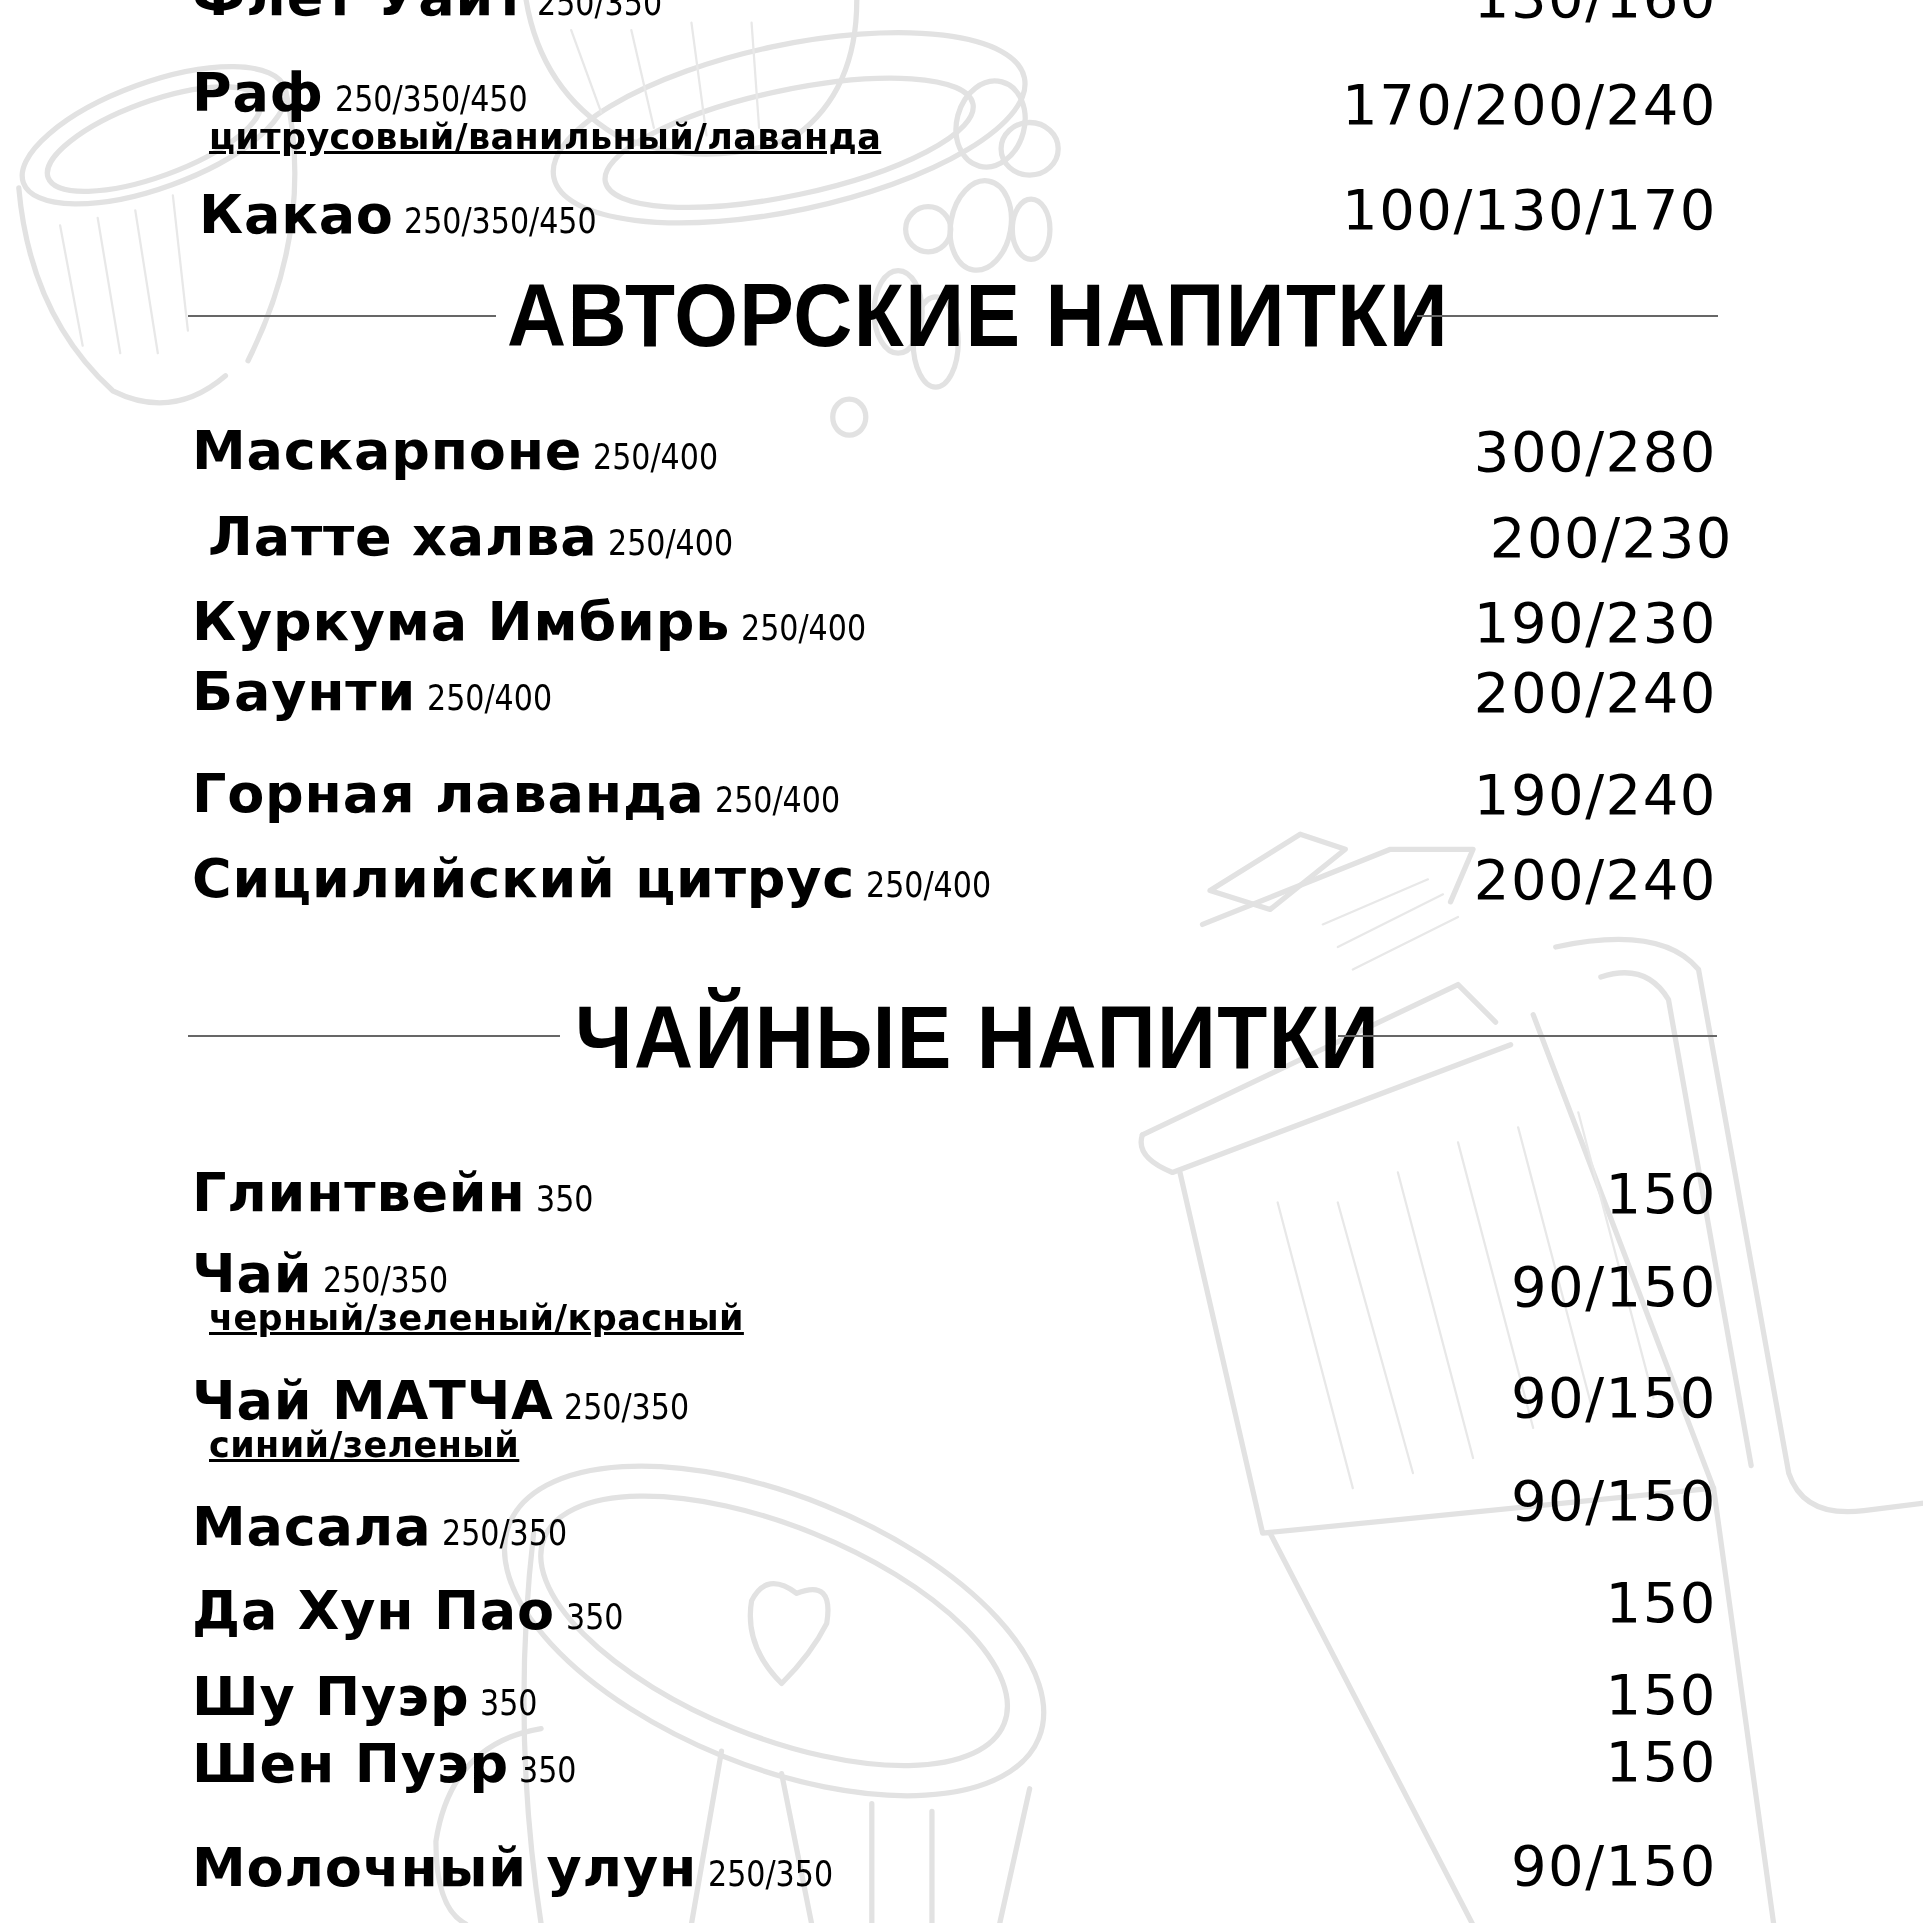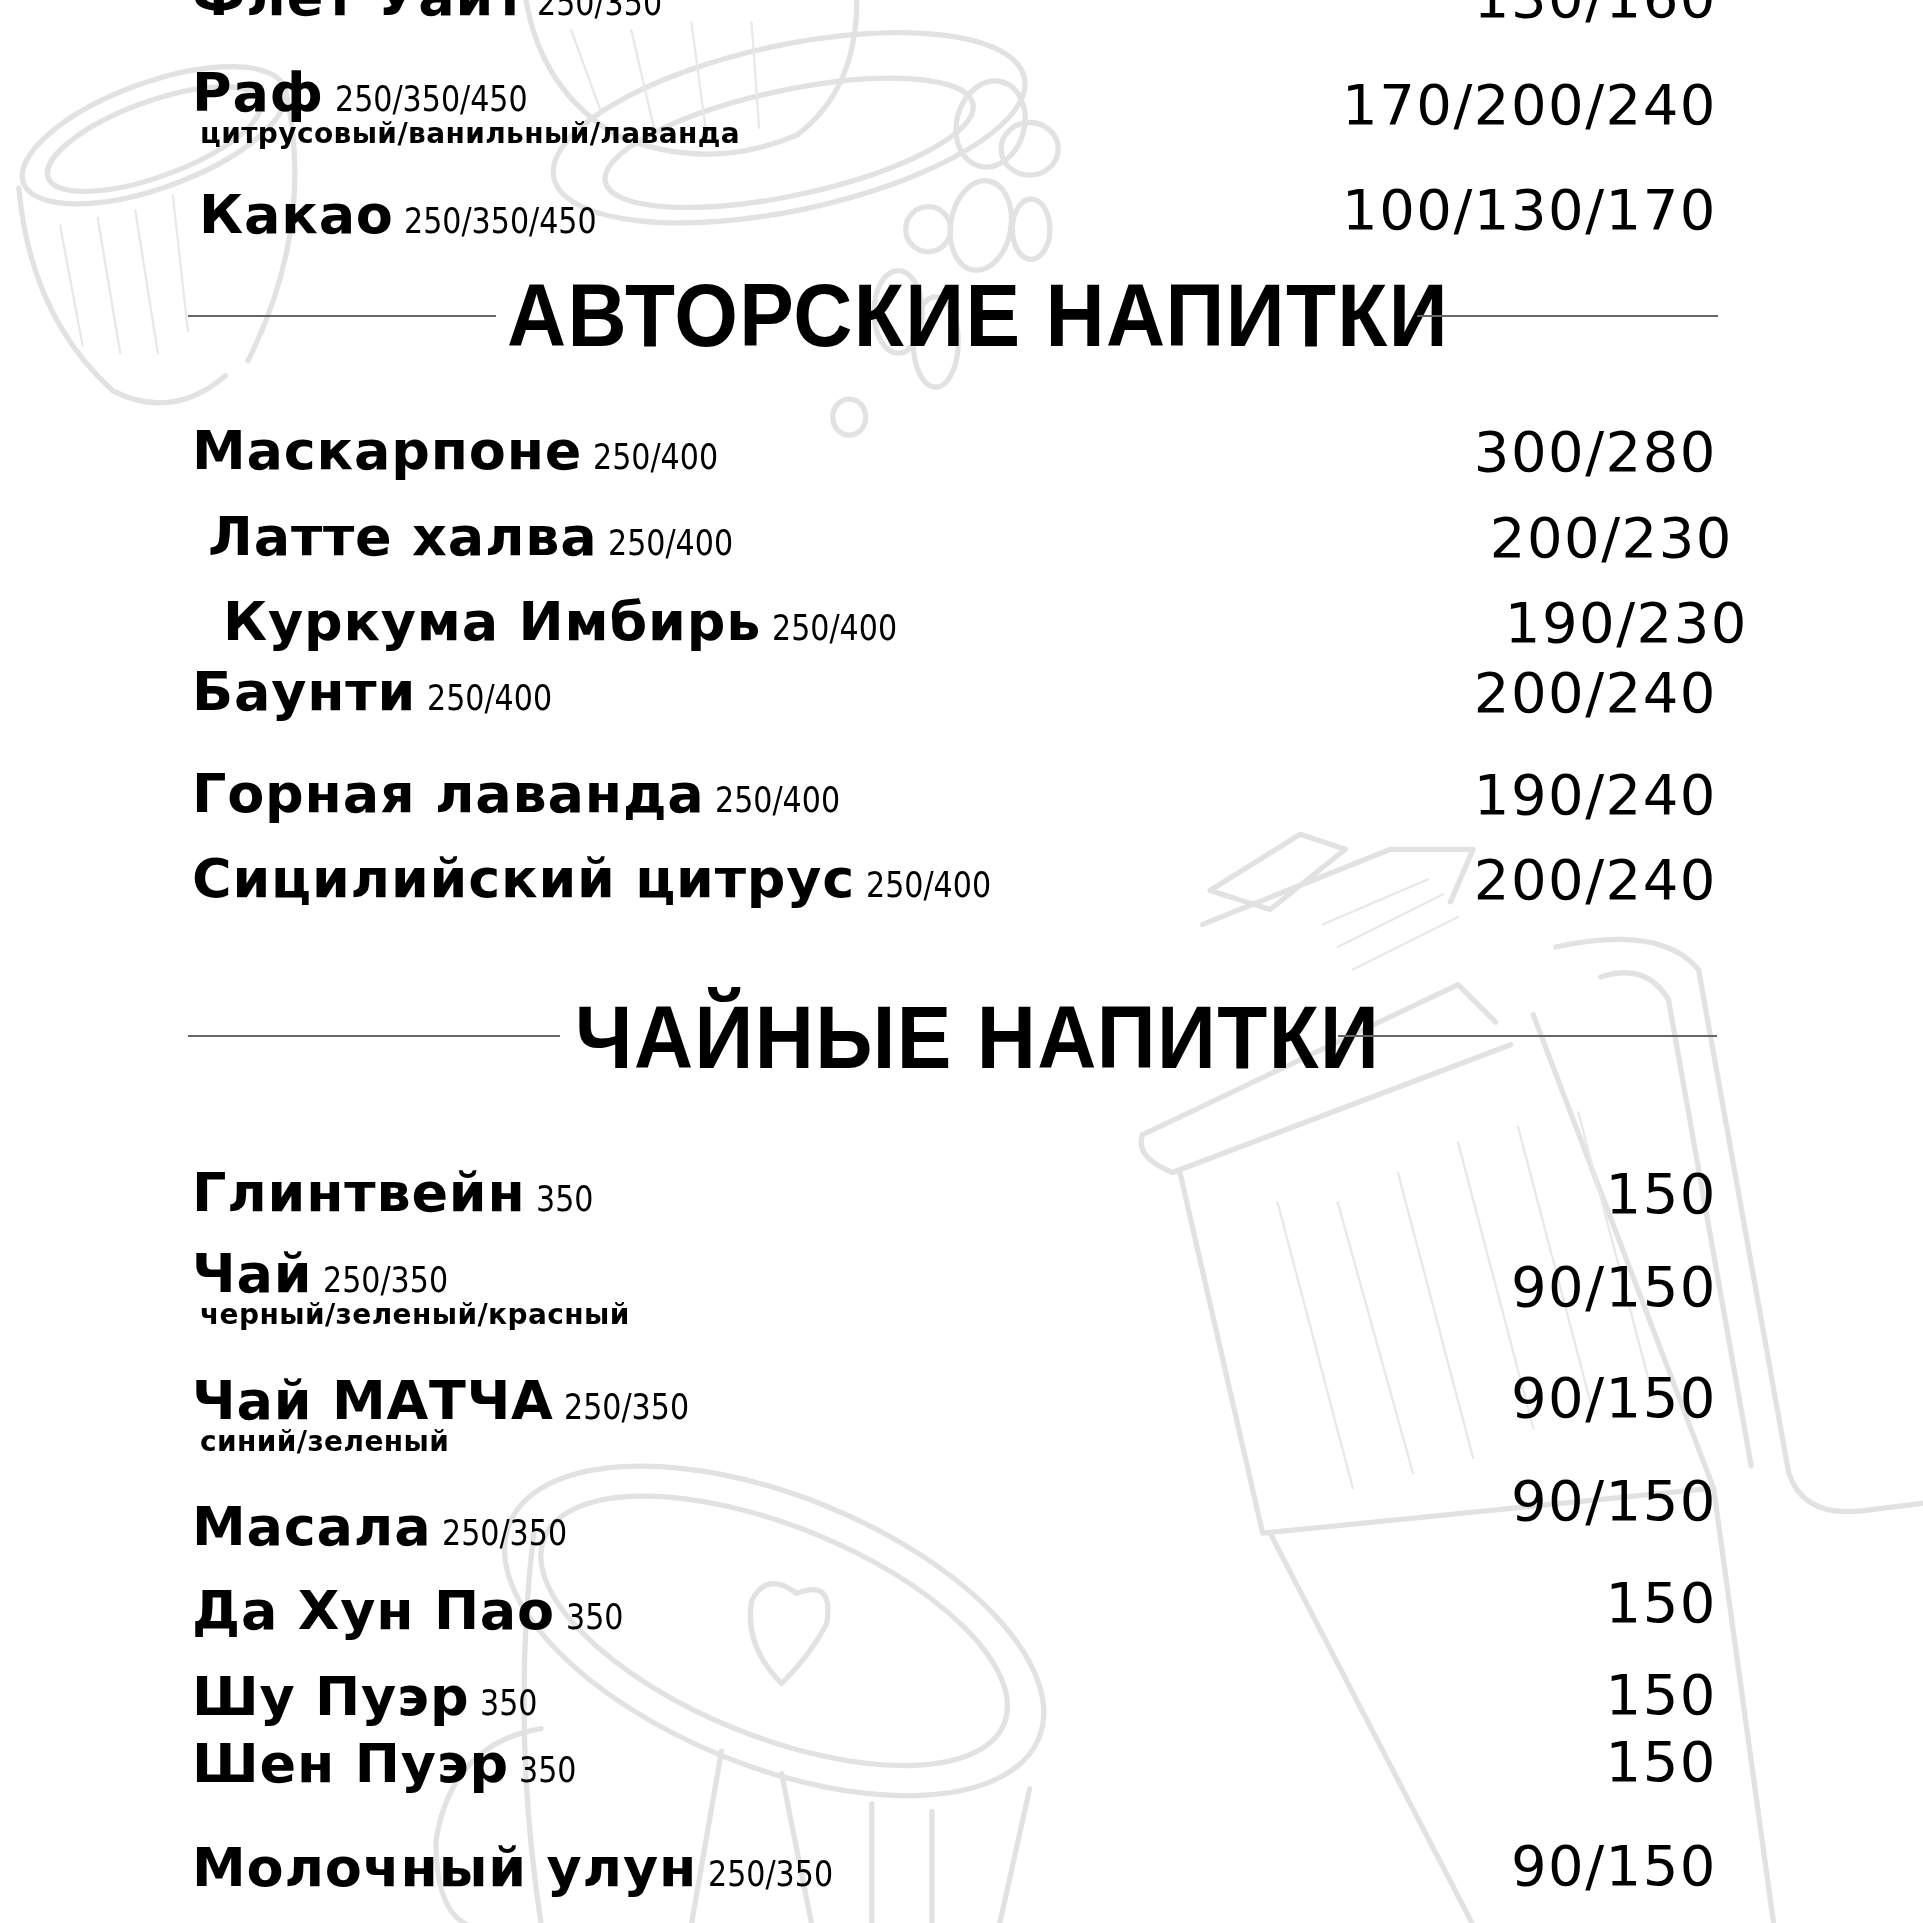--- a/index.html
+++ b/index.html
@@ -54,26 +54,27 @@
       font-weight: normal;
       font-size: 35px;
       letter-spacing: 0;
       margin-left: 10.5px;
       transform: scaleX(0.86);
       display: inline-block;
       transform-origin: left bottom;
     }
     .item-sub {
       position: absolute;
-      left: 8px;
+      left: 17px;
       white-space: nowrap;
       font-weight: bold;
-      font-size: 28px;
+      font-size: 35px;
       line-height: 1;
       letter-spacing: 0.4px;
+      text-decoration: underline;
     }
     .item-price {
       position: absolute;
       right: 0;
       white-space: nowrap;
       font-weight: normal;
       font-size: 56px;
       line-height: 1;
       letter-spacing: 1.5px;
     }
@@ -181,21 +182,21 @@
   </div>
 
   <div class="row" style="top:424px;">
     <div class="item-name"><span>Маскарпоне</span><span class="item-size">250/400</span></div>
     <div class="item-price">300/280</div>
   </div>
   <div class="row" style="top:510px;margin-left:16px;">
     <div class="item-name"><span>Латте халва</span><span class="item-size">250/400</span></div>
     <div class="item-price">200/230</div>
   </div>
-  <div class="row" style="top:595px;margin-left:31px;">
+  <div class="row" style="top:595px;">
     <div class="item-name"><span>Куркума Имбирь</span><span class="item-size">250/400</span></div>
     <div class="item-price">190/230</div>
   </div>
   <div class="row" style="top:665px;">
     <div class="item-name"><span>Баунти</span><span class="item-size">250/400</span></div>
     <div class="item-price">200/240</div>
   </div>
   <div class="row" style="top:767px;">
     <div class="item-name"><span>Горная лаванда</span><span class="item-size">250/400</span></div>
     <div class="item-price">190/240</div>

